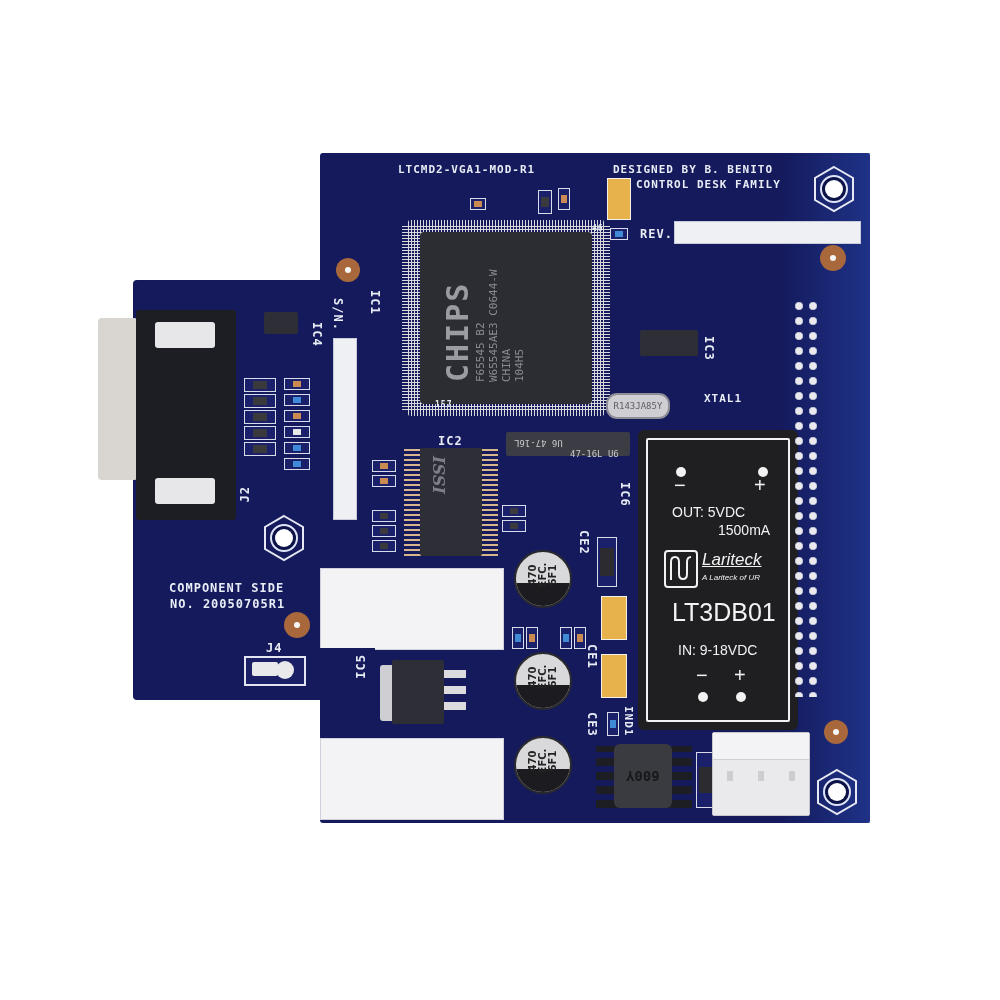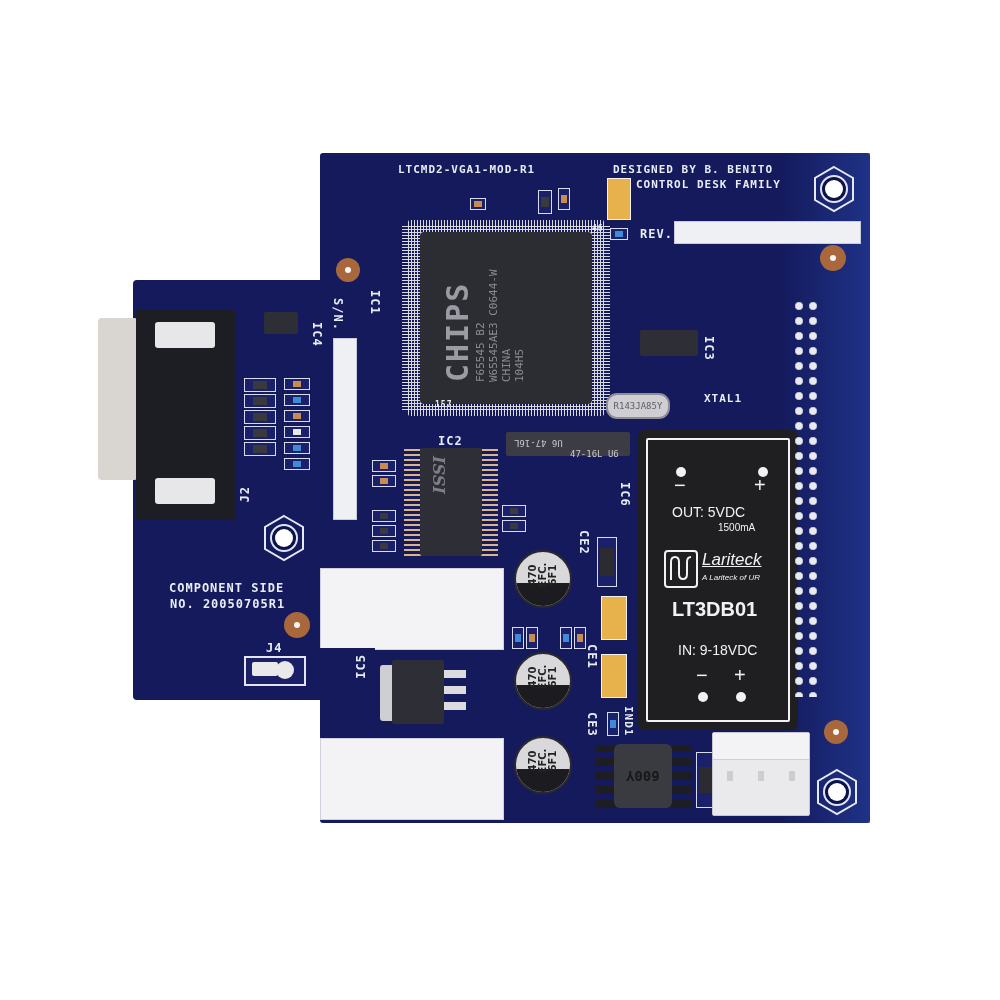--- a/index.html
+++ b/index.html
@@ -282,29 +282,29 @@
   <div class="abs" style="left:76px;top:38px;width:6px;height:10px;background:#cdcdd2;"></div>
 </div>
 
 <div class="dcdc" style="left:638px;top:430px;width:160px;height:300px;">
   <div class="inner"></div>
   <div class="abs" style="left:38px;top:37px;width:10px;height:10px;border-radius:50%;background:#f2f2f2;"></div>
   <div class="abs" style="left:120px;top:37px;width:10px;height:10px;border-radius:50%;background:#f2f2f2;"></div>
   <div class="t" style="left:36px;top:44px;font-size:20px;">−</div>
   <div class="t" style="left:116px;top:44px;font-size:20px;">+</div>
   <div class="t" style="left:34px;top:74px;font-size:14px;">OUT: 5VDC</div>
-  <div class="t" style="left:80px;top:92px;font-size:10px;">1500mA</div>
+  <div class="t" style="left:80px;top:92px;font-size:14px;">1500mA</div>
   <div class="abs" style="left:26px;top:120px;width:30px;height:34px;border:2px solid #f2f2f2;border-radius:4px;">
     <svg width="30" height="34" viewBox="0 0 30 34">
         <path d="M5 28 V10 Q5 5 9 5 Q13 5 13 10 V22 Q13 27 17 27 Q21 27 21 22 V10 Q21 5 25 5" fill="none" stroke="#f2f2f2" stroke-width="2"></path>
       </svg>
   </div>
   <div class="t" style="left:64px;top:120px;font-size:17px;font-style:italic;text-decoration:underline;">Lariteck</div>
   <div class="t" style="left:64px;top:143px;font-size:8px;font-style:italic;">A Lariteck of UR</div>
-  <div class="t" style="left:34px;top:168px;font-size:20px;font-weight:bold;">LT3DB01</div>
+  <div class="t" style="left:34px;top:168px;font-size:25px;">LT3DB01</div>
   <div class="t" style="left:40px;top:212px;font-size:14px;">IN: 9-18VDC</div>
   <div class="t" style="left:58px;top:234px;font-size:20px;">−</div>
   <div class="t" style="left:96px;top:234px;font-size:20px;">+</div>
   <div class="abs" style="left:60px;top:262px;width:10px;height:10px;border-radius:50%;background:#f2f2f2;"></div>
   <div class="abs" style="left:98px;top:262px;width:10px;height:10px;border-radius:50%;background:#f2f2f2;"></div>
 </div>
 
 <div class="abs" style="left:795px;top:302px;width:30px;height:395px;background:
   radial-gradient(circle at 4px 4px,#e9e9ee 3px,#9aa0bd 4px,transparent 4.5px) 0 0/9px 15px repeat-y,
   radial-gradient(circle at 4px 4px,#e9e9ee 3px,#9aa0bd 4px,transparent 4.5px) 14px 0/9px 15px repeat-y;"></div>

